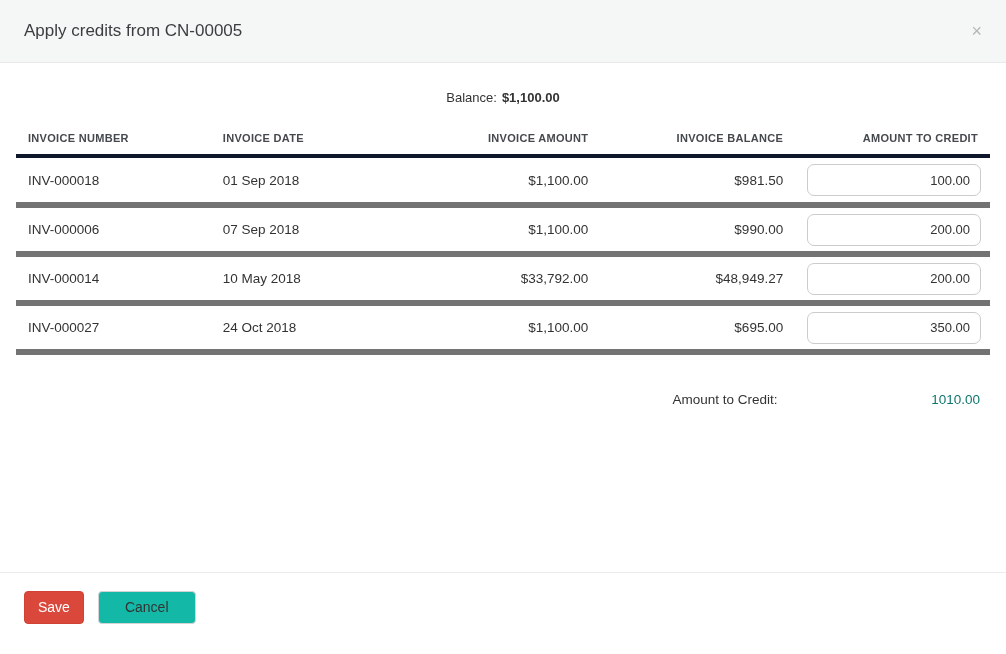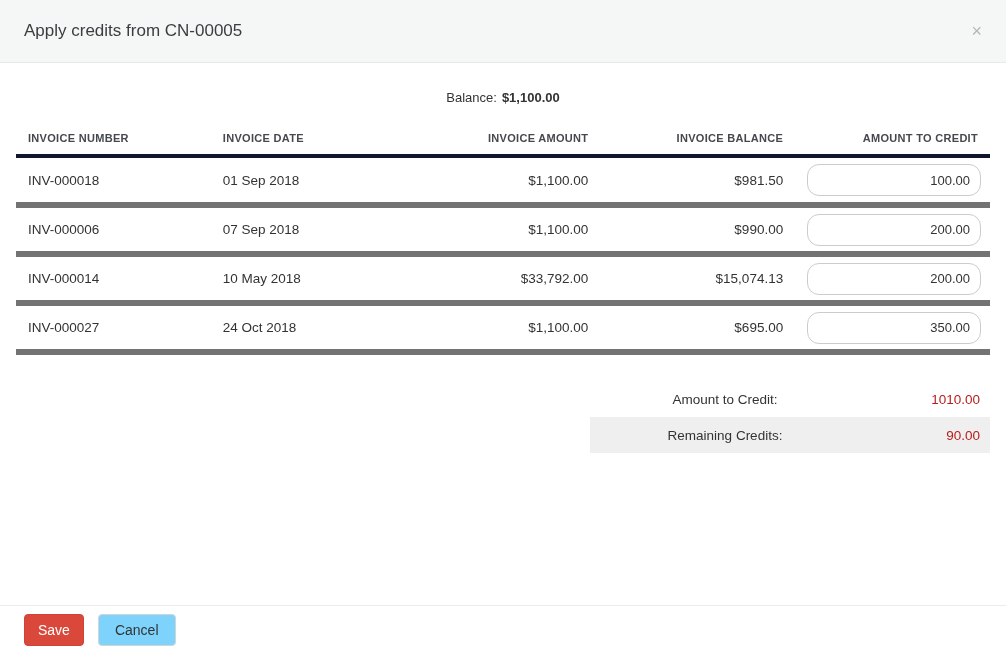--- a/index.html
+++ b/index.html
@@ -73,21 +73,21 @@
   .col-number  { width: 20%; }
   .col-date    { width: 19.5%; }
   .col-amount  { width: 20.5%; }
   .col-balance { width: 20%; }
   .col-credit  { width: 20%; }
   .credit-cell { padding-right: 9px !important; }
   .credit-input {
     width: 100%;
     height: 32px;
     border: 1px solid #cccccc;
-    border-radius: 12px;
+    border-radius: 7px;
     background: #ffffff;
     text-align: right;
     padding: 0 10px;
     font-size: 13px;
     color: #333;
     font-family: "Liberation Sans", sans-serif;
     outline: none;
   }
 
   
@@ -96,51 +96,51 @@
     margin: 26px 16px 0 auto;
     font-size: 13.5px;
   }
   .summary-row {
     display: flex;
     align-items: center;
     height: 36px;
   }
   .summary-row.remaining { background: #efefef; }
   .summary-label { flex: 1; text-align: center; color: #333; }
-  .summary-value { width: 130px; text-align: right; padding-right: 10px; color: #b91c1c; }
+  .summary-value { width: 130px; text-align: right; padding-right: 10px; color: #0f766e; }
 
   
   .modal-footer {
     position: absolute;
-    left: 0; right: 0; bottom: 0;
-    height: 49px;
+    left: 0; right: 0; bottom: 12px;
+    height: 70px;
     border-top: 1px solid #ececec;
     display: flex;
     align-items: center;
     gap: 14px;
     padding: 0 24px;
   }
   .btn {
     font-size: 14px;
     font-family: "Liberation Sans", sans-serif;
     border-radius: 4px;
     padding: 7px 13px;
     cursor: pointer;
     line-height: 1.15;
   }
   .btn-save {
     background: #d9483b;
     border: 1px solid #cf4234;
     color: #ffffff;
   }
   .btn-cancel {
-    background: #7dd3fc;
+    background: #14b8a6;
     border: 1px solid #d4d4d4;
     color: #333333;
-    padding: 7px 16px;
+    padding: 7px 26px;
   }
 </style>
 </head>
 <body>
 
 <div class="modal-header">
   <div class="modal-title">Apply credits from CN-00005</div>
   <div class="close-btn">×</div>
 </div>
 
@@ -170,40 +170,36 @@
       <td class="al">INV-000006</td>
       <td class="al">07 Sep 2018</td>
       <td class="ar">$1,100.00</td>
       <td class="ar">$990.00</td>
       <td class="ar credit-cell"><input type="text" class="credit-input" value="200.00" style=""></td>
     </tr>
     <tr>
       <td class="al">INV-000014</td>
       <td class="al">10 May 2018</td>
       <td class="ar">$33,792.00</td>
-      <td class="ar">$15,074.13</td>
+      <td class="ar">$48,949.27</td>
       <td class="ar credit-cell"><input type="text" class="credit-input" value="200.00" style=""></td>
     </tr>
     <tr>
       <td class="al">INV-000027</td>
       <td class="al">24 Oct 2018</td>
       <td class="ar">$1,100.00</td>
       <td class="ar">$695.00</td>
       <td class="ar credit-cell"><input type="text" class="credit-input" value="350.00" style=""></td>
     </tr>
   </tbody>
 </table>
 
 <div class="summary">
   <div class="summary-row">
     <div class="summary-label">Amount to Credit:</div>
     <div class="summary-value">1010.00</div>
   </div>
-  <div class="summary-row remaining">
-    <div class="summary-label">Remaining Credits:</div>
-    <div class="summary-value">90.00</div>
-  </div>
 </div>
 
 <div class="modal-footer">
   <button class="btn btn-save">Save</button>
   <button class="btn btn-cancel">Cancel</button>
 </div>
 
 </body></html>

